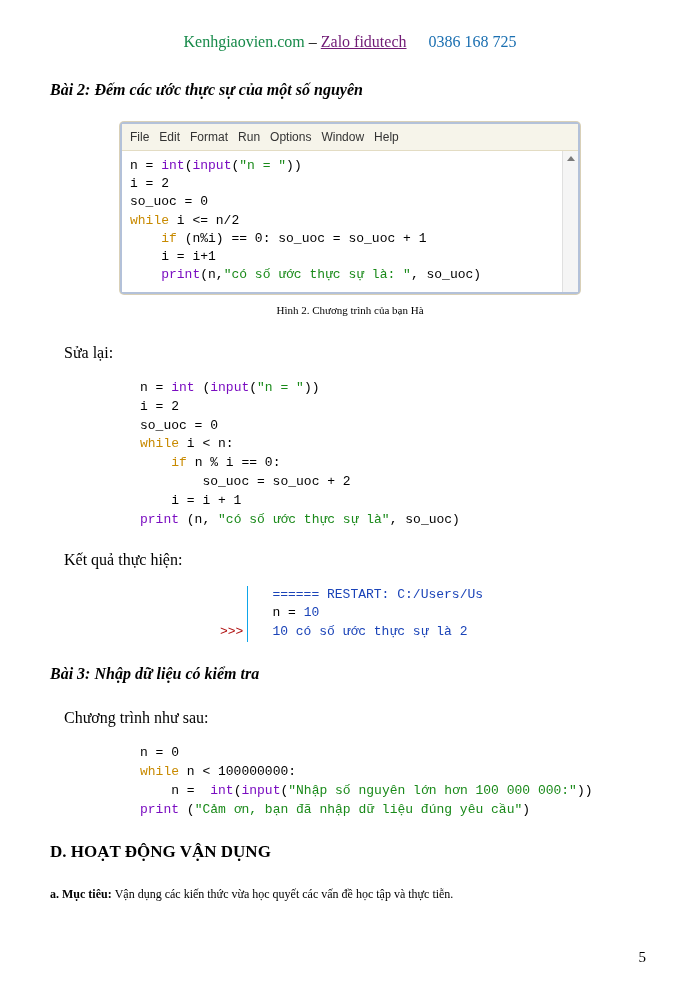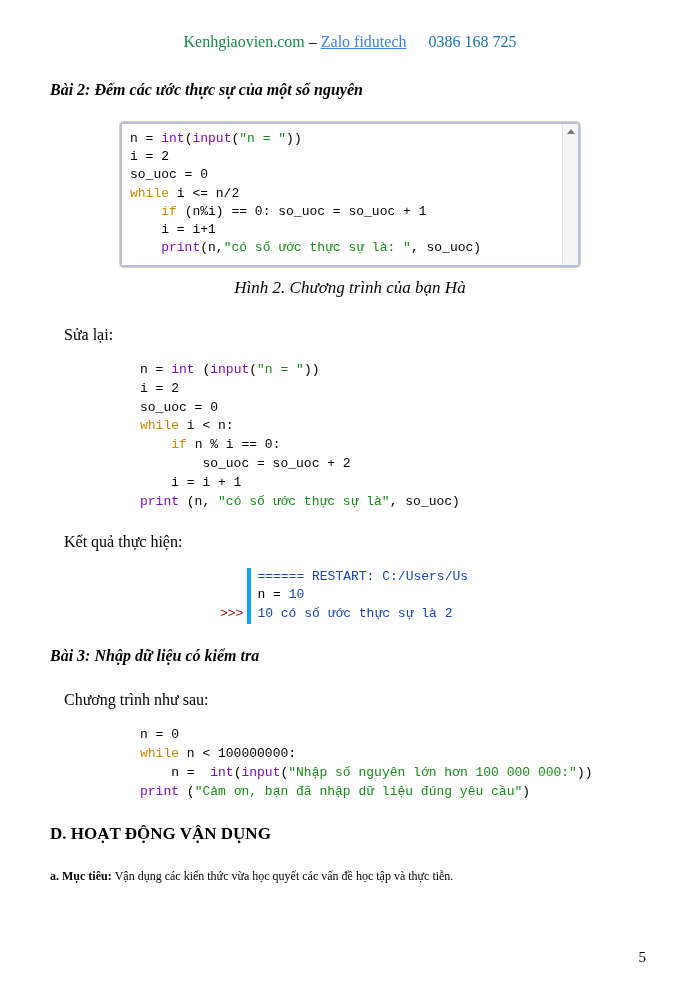--- a/index.html
+++ b/index.html
@@ -14,21 +14,21 @@
     position: relative;
     line-height: 1.5;
   }
   .header {
     text-align: center;
     font-size: 16px;
     margin-bottom: 24px;
   }
   .header .site { color: #178a4a; }
   .header .dash { color: #000; }
-  .header .zalo { color: #3b82f6; text-decoration: underline; }
+  .header .zalo { color: #701a75; text-decoration: underline; }
   .header .phone { color: #1a6fb1; margin-left: 18px; }
 
   .bold { font-weight: bold; }
 
   .section-title {
     font-weight: bold;
     font-style: italic;
     margin: 10px 0 20px 0;
     font-size: 16px;
   }
@@ -77,22 +77,21 @@
   .scroll-arrow {
     width: 0; height: 0;
     border-left: 4px solid transparent;
     border-right: 4px solid transparent;
     border-bottom: 5px solid #7a7a7a;
     margin: 3px 0;
   }
 
   .caption {
     text-align: center;
-    font-style: italic;
-    font-size: 17px;
+    font-size: 11px;
     margin: 8px 0 22px 0;
   }
 
   .para { margin: 10px 0 14px 14px; font-size: 16px; }
 
   .code-plain {
     font-family: "Courier New", Consolas, monospace;
     font-size: 13px;
     white-space: pre;
     margin: 4px 0 18px 90px;
@@ -115,22 +114,22 @@
     font-size: 13px;
     line-height: 1.45;
     align-items: flex-end;
   }
   .output-prompt {
     color: #000;
     margin-right: 4px;
     margin-bottom: 0;
   }
   .output-text {
-    border-left: 4px solid #0ea5e9;
-    padding-left: 6px;
+    border-left: 1px solid #0ea5e9;
+    padding-left: 24px;
     white-space: pre;
   }
 
   .heading-d {
     font-weight: bold;
     font-size: 17px;
     margin: 20px 0 18px 0;
   }
   .muc-tieu {
     font-size: 12px;
@@ -155,20 +154,29 @@
 </head>
 <body>
 
 <div class="header">
   <span class="site">Kenhgiaovien.com</span><span class="dash"> – </span><a class="zalo">Zalo fidutech</a><span class="phone"> 0386 168 725</span>
 </div>
 
 <div class="section-title">Bài 2: Đếm các ước thực sự của một số nguyên</div>
 
 <div class="code-window">
+  <div class="menubar">
+    <span>File</span>
+    <span>Edit</span>
+    <span>Format</span>
+    <span>Run</span>
+    <span>Options</span>
+    <span>Window</span>
+    <span>Help</span>
+  </div>
   <div class="code-body">
     <div class="code-pre"><span>n = </span><span class="kw-builtin">int</span><span>(</span><span class="kw-builtin">input</span><span>(</span><span class="str">"n = "</span><span>))</span>
 <span>i = 2</span>
 <span>so_uoc = 0</span>
 <span class="kw-flow">while</span><span> i &lt;= n/2</span>
 <span>    </span><span class="kw-flow">if</span><span> (n%i) == 0: so_uoc = so_uoc + 1</span>
 <span>    i = i+1</span>
 <span>    </span><span class="kw-builtin">print</span><span>(n,</span><span class="str">"có số ước thực sự là: "</span><span>, so_uoc)</span></div>
     <div class="scrollbar">
       <div class="scroll-arrow"></div>

